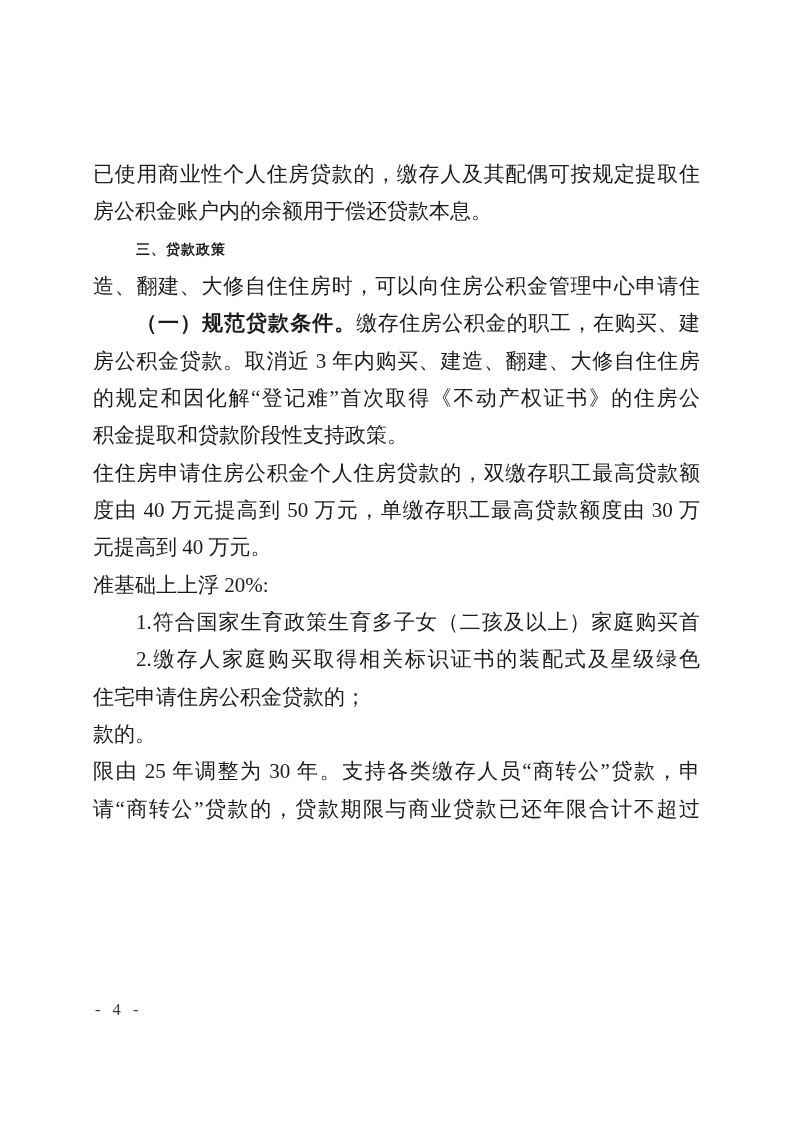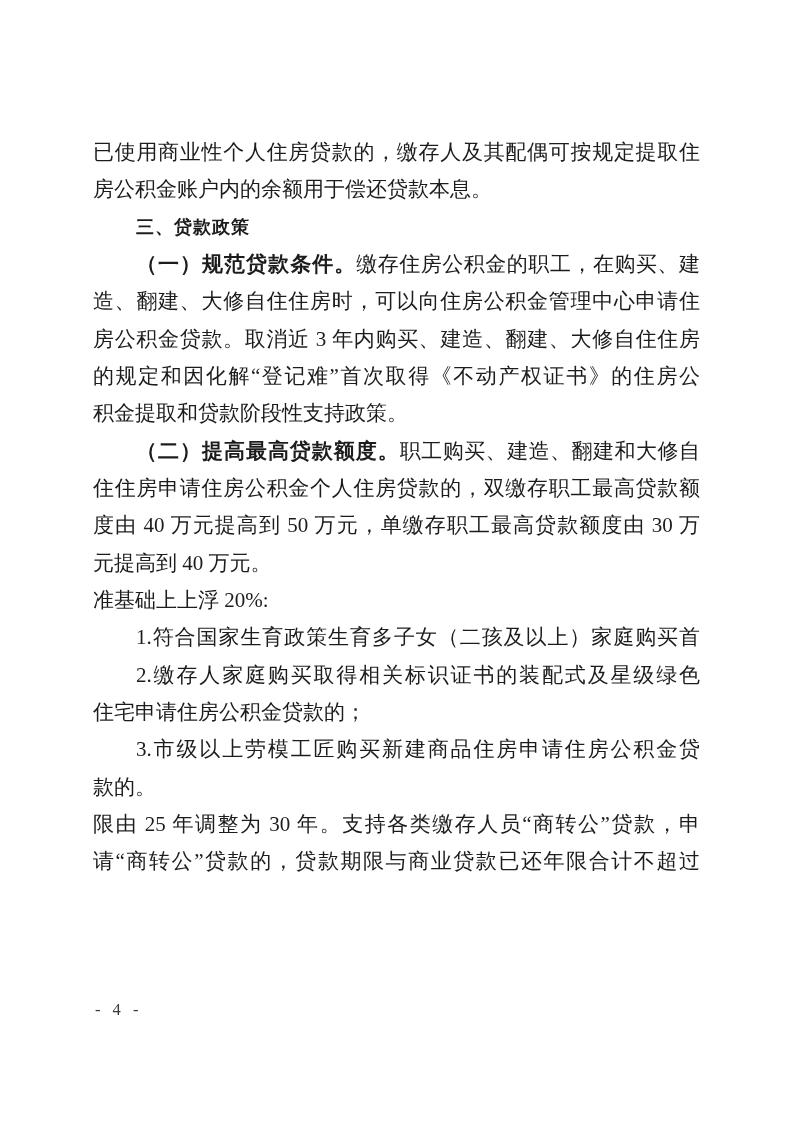--- a/index.html
+++ b/index.html
@@ -12,21 +12,21 @@
     width: 794px;
     height: 1123px;
     background: #ffffff;
     overflow: hidden;
     font-family: "Liberation Serif", "DejaVu Serif", serif;
     color: #1c1c1c;
   }
   .doc-body {
     position: absolute;
     left: 93px;
-    top: 134px;
+    top: 156px;
     width: 607px;
   }
   .line {
     font-size: 21px;
     line-height: 37.33px;
     height: 37.33px;
     white-space: nowrap;
     text-align: left;
     color: #1c1c1c;
   }
@@ -35,21 +35,21 @@
     text-align: justify;
     text-align-last: justify;
     text-justify: inter-character;
   }
   .line.ind {
     text-indent: 43px;
   }
   .line.h1 {
     font-family: "Liberation Sans", "DejaVu Sans", sans-serif;
     font-weight: 700;
-    font-size: 18px;
+    font-size: 14px;
     letter-spacing: 1px;
   }
   .lead {
     font-weight: 700;
     letter-spacing: 0.5px;
   }
   .page-number {
     position: absolute;
     left: 95px;
     top: 1000px;
@@ -60,32 +60,30 @@
   }
 </style>
 </head>
 <body>
 
 <div class="sheet">
   <div class="doc-body">
       <div class="line just"><span>已使用商业性个人住房贷款的，缴存人及其配偶可按规定提取住</span></div>
       <div class="line"><span>房公积金账户内的余额用于偿还贷款本息。</span></div>
       <div class="line ind h1"><span>三、贷款政策</span></div>
+      <div class="line just"><span>造、翻建、大修自住住房时，可以向住房公积金管理中心申请住</span></div>
       <div class="line just ind"><span class="lead">（一）规范贷款条件。</span><span>缴存住房公积金的职工，在购买、建</span></div>
-      <div class="line just"><span>造、翻建、大修自住住房时，可以向住房公积金管理中心申请住</span></div>
       <div class="line just"><span>房公积金贷款。取消近 3 年内购买、建造、翻建、大修自住住房</span></div>
       <div class="line just"><span>的规定和因化解“登记难”首次取得《不动产权证书》的住房公</span></div>
       <div class="line"><span>积金提取和贷款阶段性支持政策。</span></div>
-      <div class="line just ind"><span class="lead">（二）提高最高贷款额度。</span><span>职工购买、建造、翻建和大修自</span></div>
       <div class="line just"><span>住住房申请住房公积金个人住房贷款的，双缴存职工最高贷款额</span></div>
       <div class="line just"><span>度由 40 万元提高到 50 万元，单缴存职工最高贷款额度由 30 万</span></div>
       <div class="line"><span>元提高到 40 万元。</span></div>
       <div class="line"><span>准基础上上浮 20%:</span></div>
       <div class="line just ind"><span>1.符合国家生育政策生育多子女（二孩及以上）家庭购买首</span></div>
       <div class="line just ind"><span>2.缴存人家庭购买取得相关标识证书的装配式及星级绿色</span></div>
       <div class="line"><span>住宅申请住房公积金贷款的；</span></div>
-      <div class="line just ind"><span>3.市级以上劳模工匠购买新建商品住房申请住房公积金贷</span></div>
       <div class="line"><span>款的。</span></div>
       <div class="line just"><span>限由 25 年调整为 30 年。支持各类缴存人员“商转公”贷款，申</span></div>
       <div class="line just"><span>请“商转公”贷款的，贷款期限与商业贷款已还年限合计不超过</span></div>
     </div>
   <div class="page-number">- 4 -</div>
 </div>
 
 </body></html>

